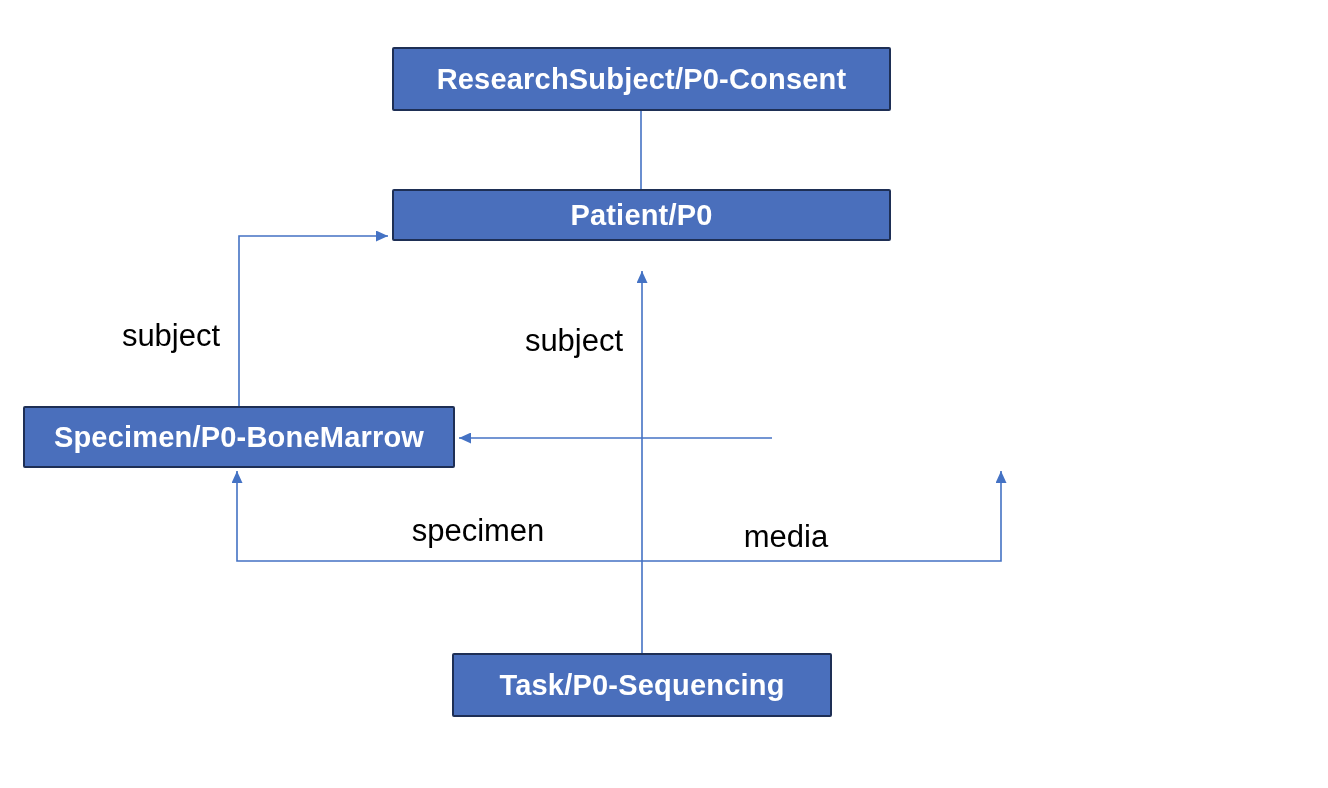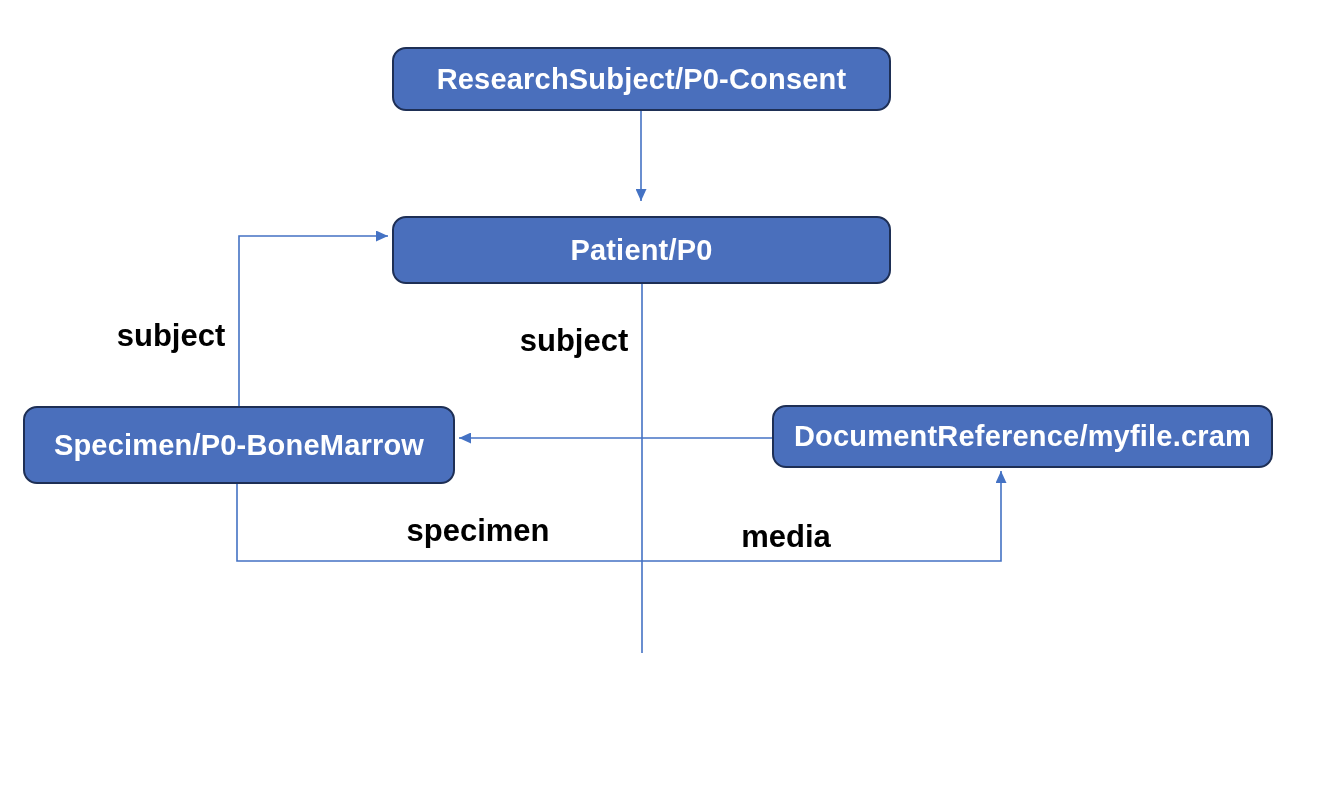--- a/index.html
+++ b/index.html
@@ -36,36 +36,36 @@
     fill:none;
   }
   .arrowhead{
     fill:var(--edge);
   }
   .node{
     position:absolute;
     box-sizing:border-box;
     background:var(--node-fill);
     border:2.5px solid var(--node-border);
-    border-radius:14px;
+    border-radius:2px;
     display:flex;
     align-items:center;
     justify-content:center;
     color:var(--node-text);
     font-size:29px;
     font-weight:600;
     letter-spacing:0.2px;
     white-space:nowrap;
   }
   .edge-label{
     position:absolute;
     transform:translate(-50%,-50%);
     color:var(--label-text);
     font-size:31px;
-    font-weight:700;
+    font-weight:400;
     white-space:nowrap;
   }
 </style>
 </head>
 <body>
 
 <div class="canvas">
 
   <svg class="edges-layer" viewBox="0 0 1328 788" xmlns="http://www.w3.org/2000/svg">
     <defs>
@@ -84,32 +84,32 @@
 
     <path class="edge" d="M642,561 L237,561 L237,471" marker-end="url(#arrowhead)"></path>
 
     <path class="edge" d="M642,561 L1001,561 L1001,471" marker-end="url(#arrowhead)"></path>
   </svg>
 
   <div class="node" style="left:392px;top:47px;width:499px;height:64px">
     <span>ResearchSubject/P0-Consent</span>
   </div>
 
-  <div class="node" style="left:392px;top:216px;width:499px;height:68px">
+  <div class="node" style="left:392px;top:189px;width:499px;height:52px">
     <span>Patient/P0</span>
   </div>
 
-  <div class="node" style="left:23px;top:406px;width:432px;height:78px">
+  <div class="node" style="left:23px;top:406px;width:432px;height:62px">
     <span>Specimen/P0-BoneMarrow</span>
   </div>
 
-  <div class="node" style="left:772px;top:405px;width:501px;height:63px">
-    <span>DocumentReference/myfile.cram</span>
+
+  <div class="node" style="left:452px;top:653px;width:380px;height:64px">
+    <span>Task/P0-Sequencing</span>
   </div>
-
 
   <div class="edge-label" style="left:171px;top:336px">subject</div>
 
   <div class="edge-label" style="left:574px;top:341px">subject</div>
 
   <div class="edge-label" style="left:478px;top:531px">specimen</div>
 
   <div class="edge-label" style="left:786px;top:537px">media</div>
 
 </div>

